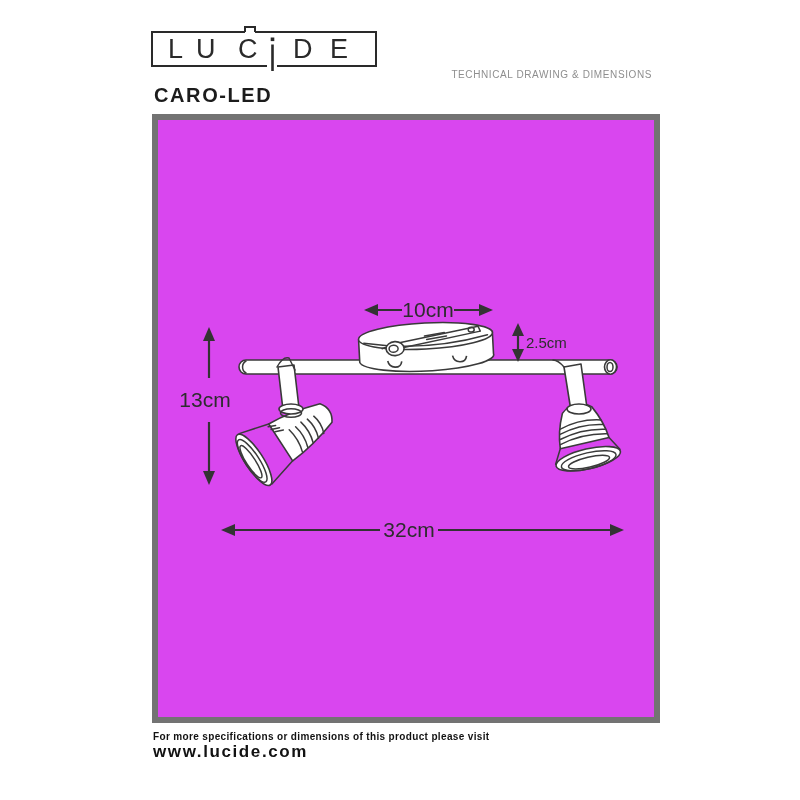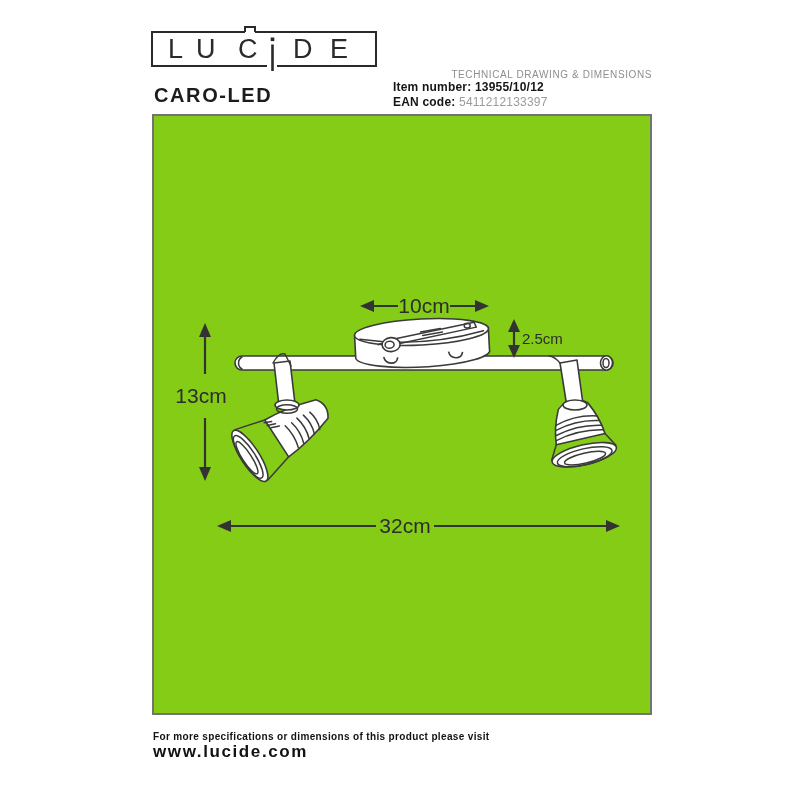--- a/index.html
+++ b/index.html
@@ -13,21 +13,21 @@
   .product-name{position:absolute;left:154px;top:84px;font-size:20px;font-weight:700;
                 letter-spacing:1.6px;color:#1c1c1c;text-align:center;}
   .product-meta{position:absolute;left:393px;top:80px;font-size:12px;line-height:15px;
                 color:#161616;letter-spacing:0.2px;}
   .meta-label{font-weight:700;}
   .meta-value{font-weight:700;}
   .meta-value.gray{font-weight:400;color:#9b9b9b;}
 
   
   .drawing-box{position:absolute;left:152px;top:114px;width:496px;height:597px;
-               border:2px solid #737373;background:#84cc16;}
+               border:6px solid #737373;background:#d946ef;}
   .drawing-box svg{display:block;width:100%;height:100%;}
 
   
   .ln{fill:none;stroke:#3a3a3a;stroke-width:1.5;stroke-linecap:round;stroke-linejoin:round;}
   .fw{fill:#ffffff;stroke:#3a3a3a;stroke-width:1.6;stroke-linejoin:round;}
   .dim{fill:none;stroke:#333333;stroke-width:2.2;}
   .ah{fill:#333333;stroke:none;}
   .dimtxt{font-family:"Liberation Sans",sans-serif;font-size:21px;fill:#2d2d2d;}
   .dimtxt-sm{font-family:"Liberation Sans",sans-serif;font-size:15px;fill:#2d2d2d;}
 
@@ -57,30 +57,20 @@
         <rect x="120.7" y="17.5" width="3.6" height="3.6" fill="#2a2a2a"></rect>
       </g>
       <text x="143" y="38">D</text>
       <text x="180" y="38">E</text>
     </svg>
   </div>
 
   <div class="doc-type">TECHNICAL DRAWING &amp; DIMENSIONS</div>
 
   <div class="product-name">CARO-LED</div>
-  <div class="product-meta">
-    <div>
-      <span class="meta-label">Item number:</span>
-      <span class="meta-value">13955/10/12</span>
-    </div>
-    <div>
-      <span class="meta-label">EAN code:</span>
-      <span class="meta-value gray">5411212133397</span>
-    </div>
-  </div>
 
   <div class="drawing-box">
     <svg viewBox="0 0 496 597">
 
       <g>
         <rect class="fw" x="81" y="240" width="378" height="14" rx="7"></rect>
         <path class="ln" d="M88,241 A6.5,6.8 0 0 0 88,253"></path>
         <ellipse class="fw" cx="452.5" cy="247" rx="6" ry="7.2"></ellipse>
         <ellipse class="ln" cx="452" cy="247" rx="3" ry="4.6"></ellipse>
       </g>

